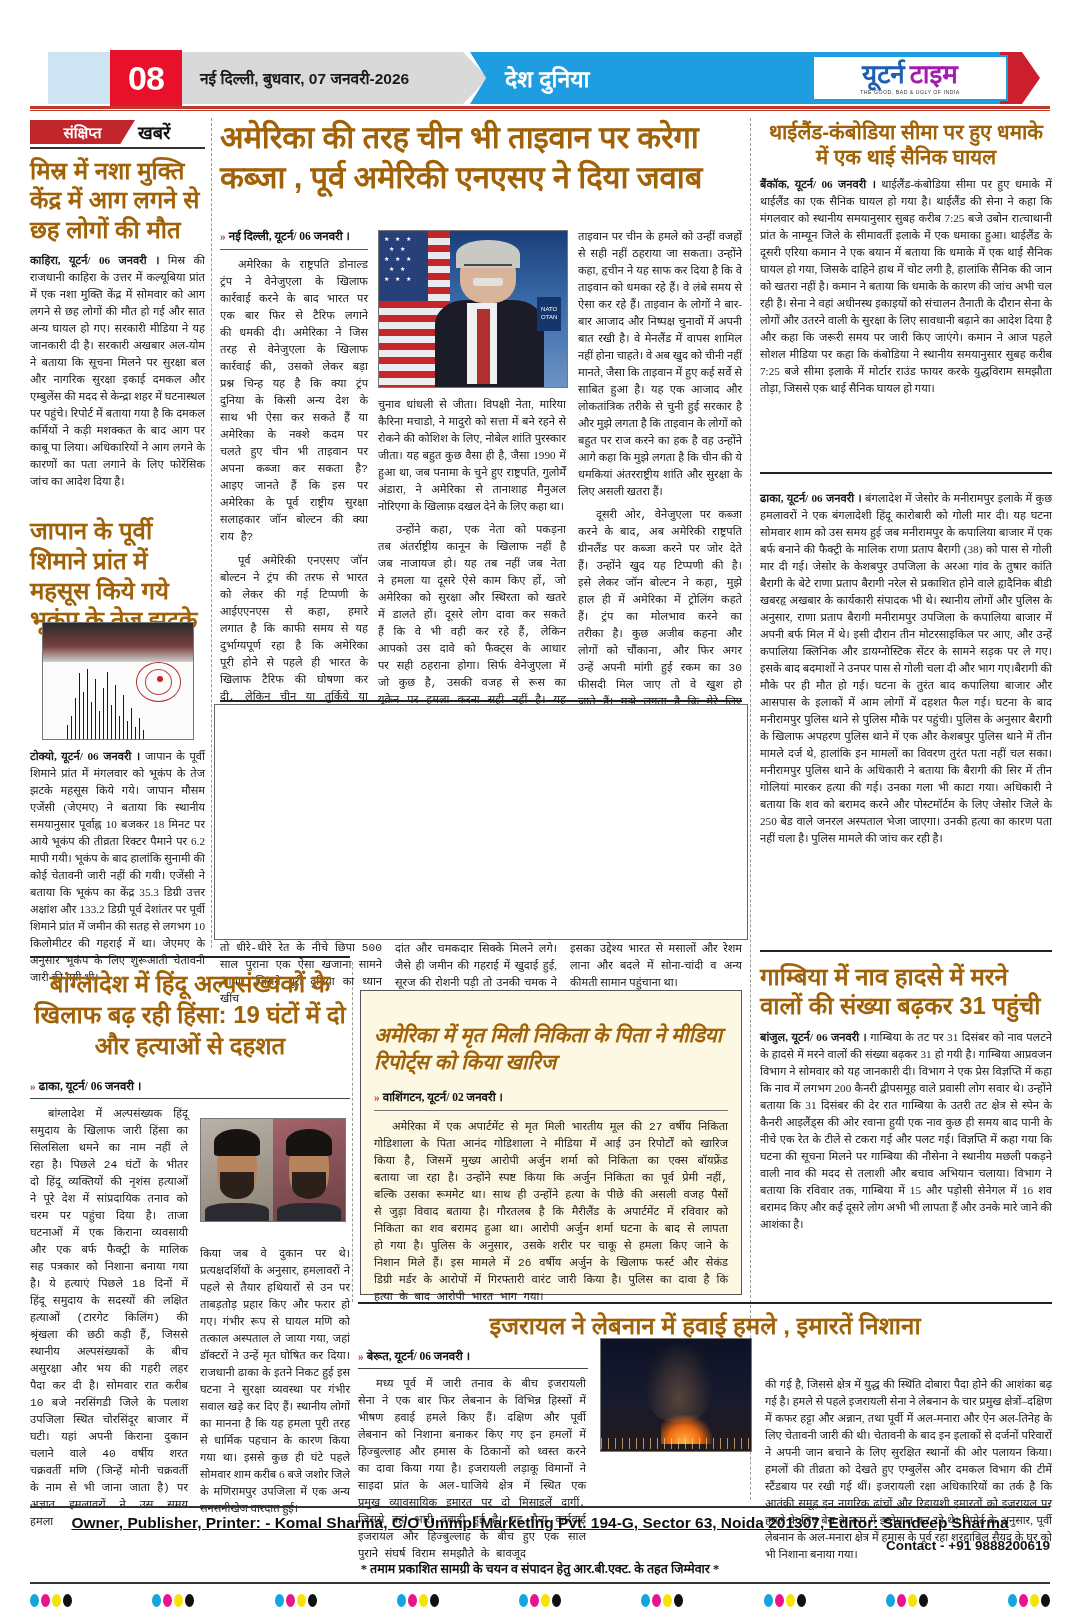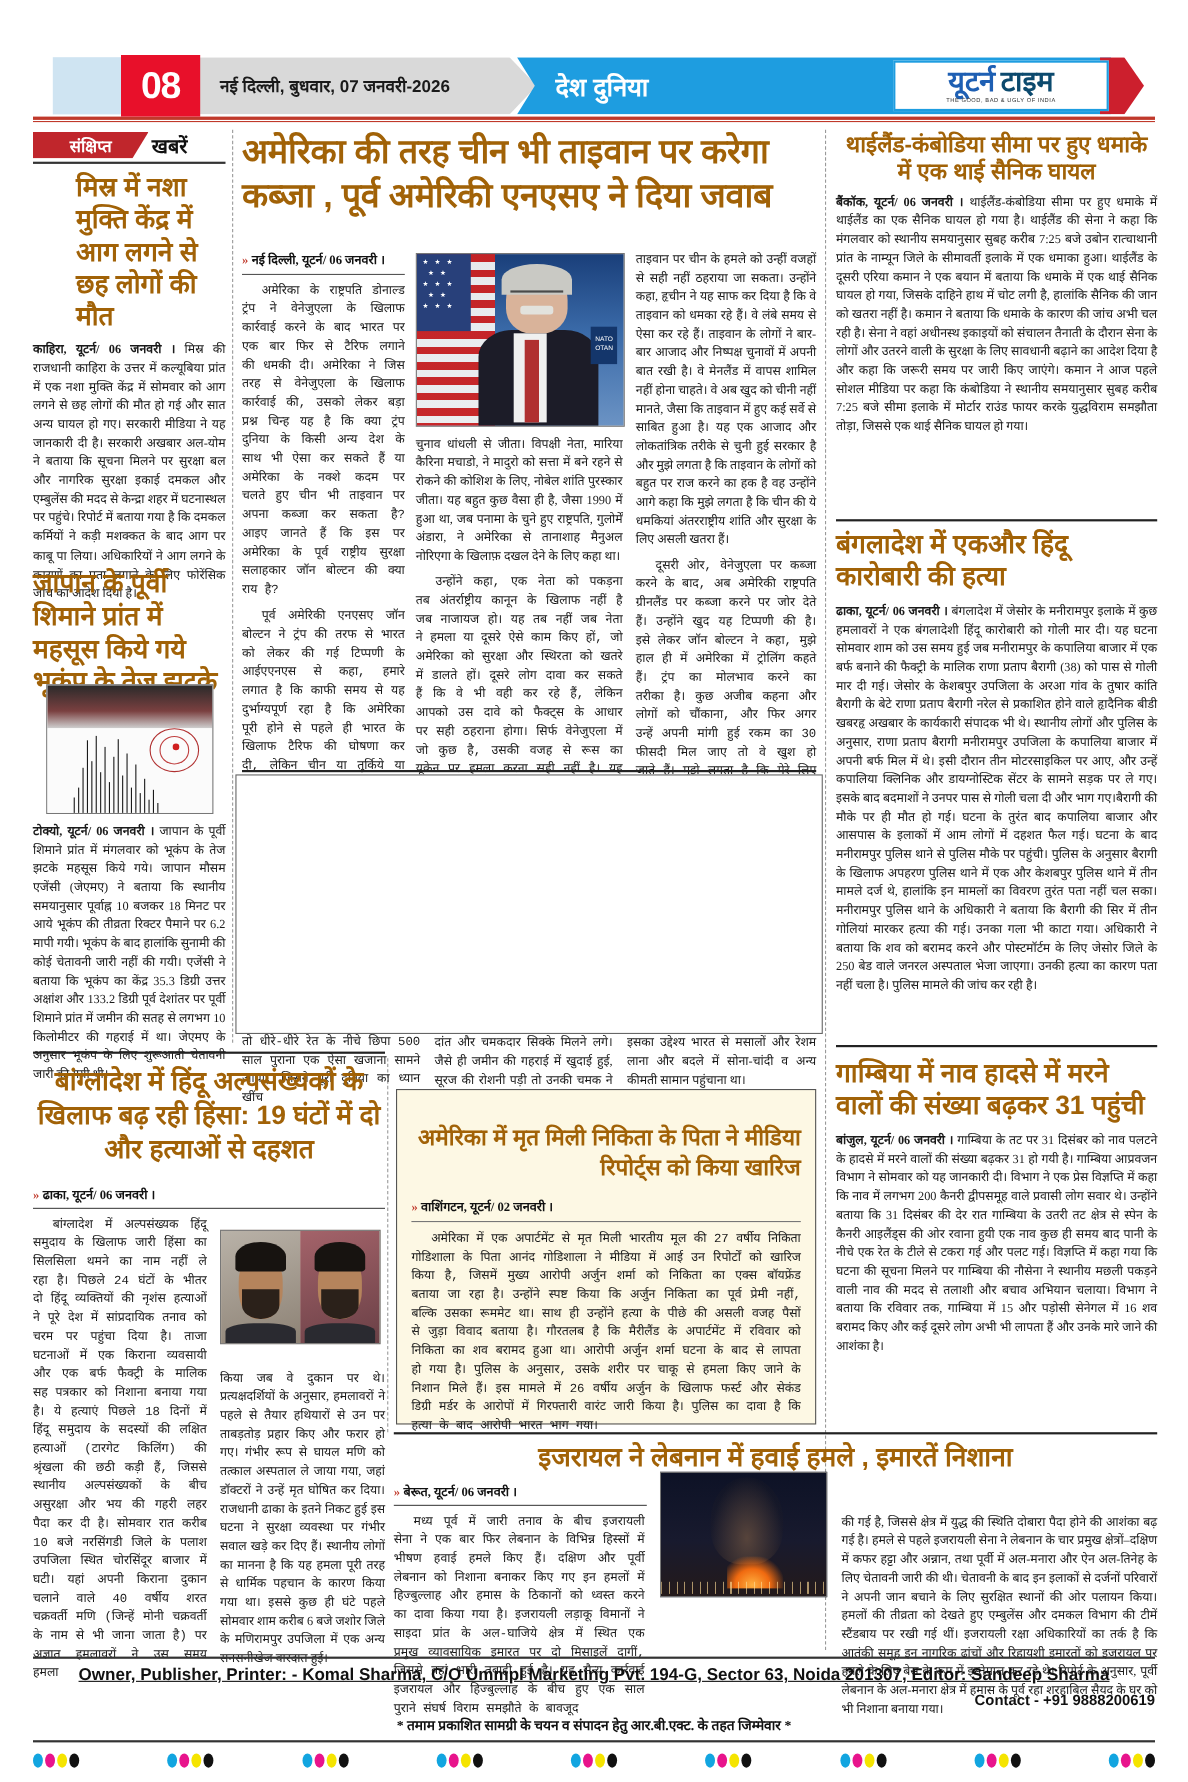--- a/index.html
+++ b/index.html
@@ -58,21 +58,21 @@
     clip-path:polygon(0 0, 55% 0, 100% 50%, 55% 100%, 0 100%);
   }
   .mh-logo-box{
     position:absolute; left:812px; top:3px; width:196px; height:46px;
     background:#fff; border:2px solid #1e9de0; z-index:5;
     display:flex; flex-direction:column; align-items:center; justify-content:center;
   }
   .logo-row{ display:flex; align-items:center; gap:5px; line-height:1;}
   .logo-a{ color:#1e5fb3; font-weight:bold; font-size:26px;
     font-family:"Liberation Sans","DejaVu Sans",sans-serif;}
-  .logo-b{ color:#0c4a6e; font-weight:bold; font-size:26px; background:#fff;
+  .logo-b{ color:#a21caf; font-weight:bold; font-size:26px; background:#fff;
     font-family:"Liberation Sans","DejaVu Sans",sans-serif;}
   .logo-tag{ font-size:5.2px; letter-spacing:.5px; color:#333; margin-top:2px;
     font-family:"Liberation Sans","DejaVu Sans",sans-serif;}
   .mh-rule{ position:absolute; left:30px; top:106px; width:1020px; height:3px;
     background:#c0392b; }
   .mh-rule2{ position:absolute; left:30px; top:110px; width:1020px; height:1px;
     background:#c0392b; }
 
   
   .col{ position:absolute; }
@@ -279,21 +279,21 @@
   <div class="vline" style="left:352px; top:962px; height:340px;"></div>
   <div class="vline" style="left:750px; top:1310px; height:190px;"></div>
 
   <div class="col" style="left:30px; top:120px; width:175px;">
     <div class="brief-tag">
       <div class="brief-red">संक्षिप्त</div>
       <div class="brief-blk">खबरें</div>
     </div>
     <div style="height:2px;background:#333;margin:3px 0 7px 0;"></div>
 
-    <div class="hl hl-lg" style="line-height:1.22;margin-left:39px;">मिस्र में नशा मुक्ति केंद्र में आग लगने से छह लोगों की मौत</div>
+    <div class="hl hl-lg" style="line-height:1.22;">मिस्र में नशा मुक्ति केंद्र में आग लगने से छह लोगों की मौत</div>
     <div class="body" style="margin-top:8px;">
       <span class="dateline">काहिरा, यूटर्न/ 06 जनवरी ।</span>
       <span>मिस्र की राजधानी काहिरा के उत्तर में कल्यूबिया प्रांत में एक नशा मुक्ति केंद्र में सोमवार को आग लगने से छह लोगों की मौत हो गई और सात अन्य घायल हो गए। सरकारी मीडिया ने यह जानकारी दी है। सरकारी अखबार अल-योम ने बताया कि सूचना मिलने पर सुरक्षा बल और नागरिक सुरक्षा इकाई दमकल और एम्बुलेंस की मदद से केन्द्रा शहर में घटनास्थल पर पहुंचे। रिपोर्ट में बताया गया है कि दमकल कर्मियों ने कड़ी मशक्कत के बाद आग पर काबू पा लिया। अधिकारियों ने आग लगने के कारणों का पता लगाने के लिए फोरेंसिक जांच का आदेश दिया है।</span>
     </div>
   </div>
 
   <div class="col" style="left:30px; top:516px; width:175px;">
     <div class="hl hl-lg" style="line-height:1.24;">जापान के पूर्वी शिमाने प्रांत में महसूस किये गये भूकंप के तेज झटके</div>
   </div>
 
@@ -409,21 +409,20 @@
   <div class="col" style="left:760px; top:120px; width:292px;">
     <div class="hl hl-md" style="text-align:center; line-height:1.2;">थाईलैंड-कंबोडिया सीमा पर हुए धमाके में एक थाई सैनिक घायल</div>
     <div class="body" style="margin-top:7px;">
       <span class="dateline">बैंकॉक, यूटर्न/ 06 जनवरी ।</span>
       <span>थाईलैंड-कंबोडिया सीमा पर हुए धमाके में थाईलैंड का एक सैनिक घायल हो गया है। थाईलैंड की सेना ने कहा कि मंगलवार को स्थानीय समयानुसार सुबह करीब 7:25 बजे उबोन रात्चाथानी प्रांत के नाम्यून जिले के सीमावर्ती इलाके में एक धमाका हुआ। थाईलैंड के दूसरी एरिया कमान ने एक बयान में बताया कि धमाके में एक थाई सैनिक घायल हो गया, जिसके दाहिने हाथ में चोट लगी है, हालांकि सैनिक की जान को खतरा नहीं है। कमान ने बताया कि धमाके के कारण की जांच अभी चल रही है। सेना ने वहां अधीनस्थ इकाइयों को संचालन तैनाती के दौरान सेना के लोगों और उतरने वाली के सुरक्षा के लिए सावधानी बढ़ाने का आदेश दिया है और कहा कि जरूरी समय पर जारी किए जाएंगे। कमान ने आज पहले सोशल मीडिया पर कहा कि कंबोडिया ने स्थानीय समयानुसार सुबह करीब 7:25 बजे सीमा इलाके में मोर्टार राउंड फायर करके युद्धविराम समझौता तोड़ा, जिससे एक थाई सैनिक घायल हो गया।</span>
     </div>
   </div>
   <div class="hrule2" style="left:760px; top:472px; width:292px;"></div>
 
   <div class="col" style="left:760px; top:482px; width:292px;">
-    <div class="hl hl-lg" style="line-height:1.2;">बंगलादेश में एकऔर हिंदू कारोबारी की हत्या</div>
     <div class="body" style="margin-top:8px;">
       <span class="dateline">ढाका, यूटर्न/ 06 जनवरी ।</span>
       <span>बंगलादेश में जेसोर के मनीरामपुर इलाके में कुछ हमलावरों ने एक बंगलादेशी हिंदू कारोबारी को गोली मार दी। यह घटना सोमवार शाम को उस समय हुई जब मनीरामपुर के कपालिया बाजार में एक बर्फ बनाने की फैक्ट्री के मालिक राणा प्रताप बैरागी (38) को पास से गोली मार दी गई। जेसोर के केशबपुर उपजिला के अरआ गांव के तुषार कांति बैरागी के बेटे राणा प्रताप बैरागी नरेल से प्रकाशित होने वाले हृादैनिक बीडी खबरहृ अखबार के कार्यकारी संपादक भी थे। स्थानीय लोगों और पुलिस के अनुसार, राणा प्रताप बैरागी मनीरामपुर उपजिला के कपालिया बाजार में अपनी बर्फ मिल में थे। इसी दौरान तीन मोटरसाइकिल पर आए, और उन्हें कपालिया क्लिनिक और डायग्नोस्टिक सेंटर के सामने सड़क पर ले गए। इसके बाद बदमाशों ने उनपर पास से गोली चला दी और भाग गए।बैरागी की मौके पर ही मौत हो गई। घटना के तुरंत बाद कपालिया बाजार और आसपास के इलाकों में आम लोगों में दहशत फैल गई। घटना के बाद मनीरामपुर पुलिस थाने से पुलिस मौके पर पहुंची। पुलिस के अनुसार बैरागी के खिलाफ अपहरण पुलिस थाने में एक और केशबपुर पुलिस थाने में तीन मामले दर्ज थे, हालांकि इन मामलों का विवरण तुरंत पता नहीं चल सका। मनीरामपुर पुलिस थाने के अधिकारी ने बताया कि बैरागी की सिर में तीन गोलियां मारकर हत्या की गई। उनका गला भी काटा गया। अधिकारी ने बताया कि शव को बरामद करने और पोस्टमॉर्टम के लिए जेसोर जिले के 250 बेड वाले जनरल अस्पताल भेजा जाएगा। उनकी हत्या का कारण पता नहीं चला है। पुलिस मामले की जांच कर रही है।</span>
     </div>
   </div>
   <div class="hrule2" style="left:760px; top:950px; width:292px;"></div>
 
   <div class="col" style="left:760px; top:962px; width:292px;">
     <div class="hl hl-lg" style="line-height:1.22;">गाम्बिया में नाव हादसे में मरने वालों की संख्या बढ़कर 31 पहुंची</div>
     <div class="body" style="margin-top:8px;">
@@ -461,21 +460,21 @@
         <div class="shirt-d"></div>
     </div>
   </div>
 
   <div class="col" style="left:200px; top:1228px; width:150px;margin-top:17px;">
     <div class="body">किया जब वे दुकान पर थे। प्रत्यक्षदर्शियों के अनुसार, हमलावरों ने पहले से तैयार हथियारों से उन पर ताबड़तोड़ प्रहार किए और फरार हो गए। गंभीर रूप से घायल मणि को तत्काल अस्पताल ले जाया गया, जहां डॉक्टरों ने उन्हें मृत घोषित कर दिया। राजधानी ढाका के इतने निकट हुई इस घटना ने सुरक्षा व्यवस्था पर गंभीर सवाल खड़े कर दिए हैं। स्थानीय लोगों का मानना है कि यह हमला पूरी तरह से धार्मिक पहचान के कारण किया गया था। इससे कुछ ही घंटे पहले सोमवार शाम करीब 6 बजे जशोर जिले के मणिरामपुर उपजिला में एक अन्य सनसनीखेज वारदात हुई।</div>
   </div>
 
   <div class="boxed cream" style="left:360px; top:990px; width:382px; height:305px;"></div>
   <div class="col" style="left:374px; top:1022px; width:354px;">
-    <div class="hl hl-md" style="text-align:right; line-height:1.3;">अमेरिका में मृत मिली निकिता के पिता ने मीडिया रिपोर्ट्स को किया खारिज</div>
+    <div class="hl hl-md" style="text-align:left; line-height:1.3;font-style:italic;">अमेरिका में मृत मिली निकिता के पिता ने मीडिया रिपोर्ट्स को किया खारिज</div>
     <div class="byline" style="margin-top:14px;">
       <span class="marker">»</span><span>वाशिंगटन, यूटर्न/ 02 जनवरी ।</span>
     </div>
     <div style="height:1px;background:#777;margin:6px 0 8px 0;"></div>
     <div class="body indent">अमेरिका में एक अपार्टमेंट से मृत मिली भारतीय मूल की 27 वर्षीय निकिता गोडिशाला के पिता आनंद गोडिशाला ने मीडिया में आई उन रिपोर्टों को खारिज किया है, जिसमें मुख्य आरोपी अर्जुन शर्मा को निकिता का एक्स बॉयफ्रेंड बताया जा रहा है। उन्होंने स्पष्ट किया कि अर्जुन निकिता का पूर्व प्रेमी नहीं, बल्कि उसका रूममेट था। साथ ही उन्होंने हत्या के पीछे की असली वजह पैसों से जुड़ा विवाद बताया है। गौरतलब है कि मैरीलैंड के अपार्टमेंट में रविवार को निकिता का शव बरामद हुआ था। आरोपी अर्जुन शर्मा घटना के बाद से लापता हो गया है। पुलिस के अनुसार, उसके शरीर पर चाकू से हमला किए जाने के निशान मिले हैं। इस मामले में 26 वर्षीय अर्जुन के खिलाफ फर्स्ट और सेकंड डिग्री मर्डर के आरोपों में गिरफ्तारी वारंट जारी किया है। पुलिस का दावा है कि हत्या के बाद आरोपी भारत भाग गया।</div>
   </div>
 
   <div class="hrule2" style="left:358px; top:1302px; width:694px;"></div>
   <div class="col" style="left:358px; top:1312px; width:694px;">
     <div class="hl hl-lg" style="text-align:center; line-height:1.2;">इजरायल ने लेबनान में हवाई हमले , इमारतें निशाना</div>

